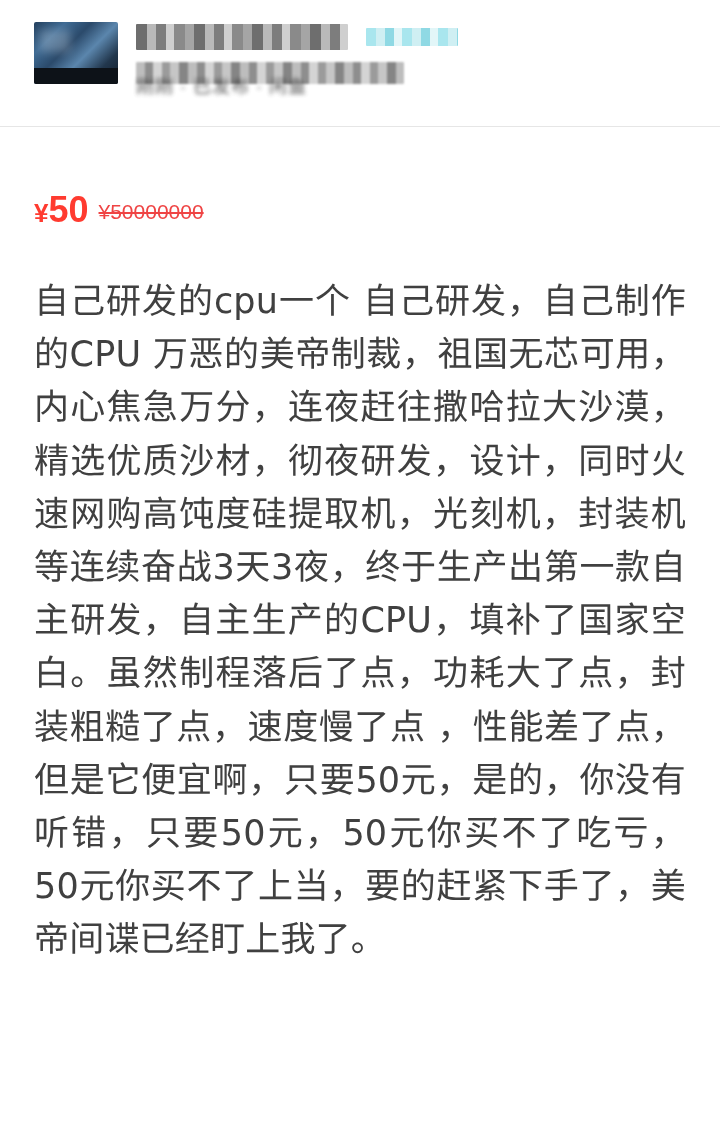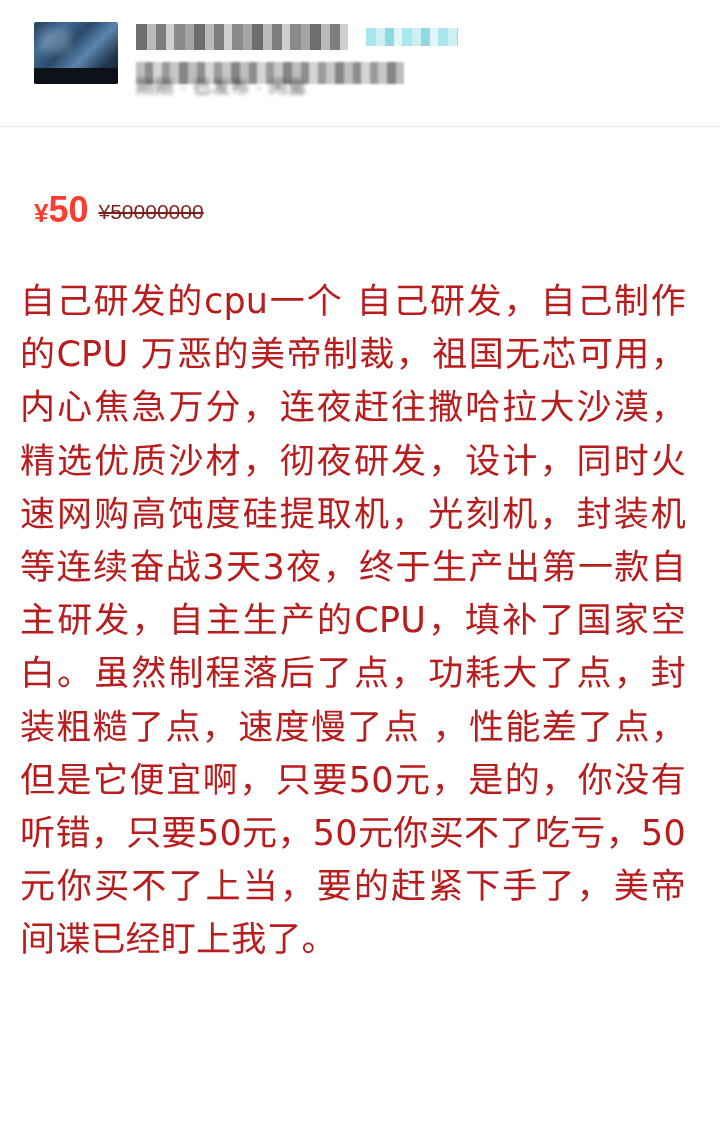--- a/index.html
+++ b/index.html
@@ -145,33 +145,33 @@
     font-weight: bold;
     color: #ff3b30;
   }
   .price-amount {
     font-size: 36px;
     font-weight: bold;
     color: #ff3b30;
   }
   .price-original {
     margin-left: 10px;
-    color: #7f1d1d;
+    color: #ef4444;
     font-size: 21px;
     text-decoration: line-through;
     position: relative;
     top: -3px;
   }
 
   
   .description {
-    padding: 44px 34px 0 20px;
+    padding: 44px 34px 0 34px;
     font-size: 35px;
     line-height: 1.52;
-    color: #b91c1c;
+    color: #404040;
     letter-spacing: 0.2px;
     text-align: justify;
     font-family: "DejaVu Sans", "Liberation Sans", sans-serif;
     word-break: break-word;
   }
 </style>
 </head>
 <body>
 
 <div class="page">

